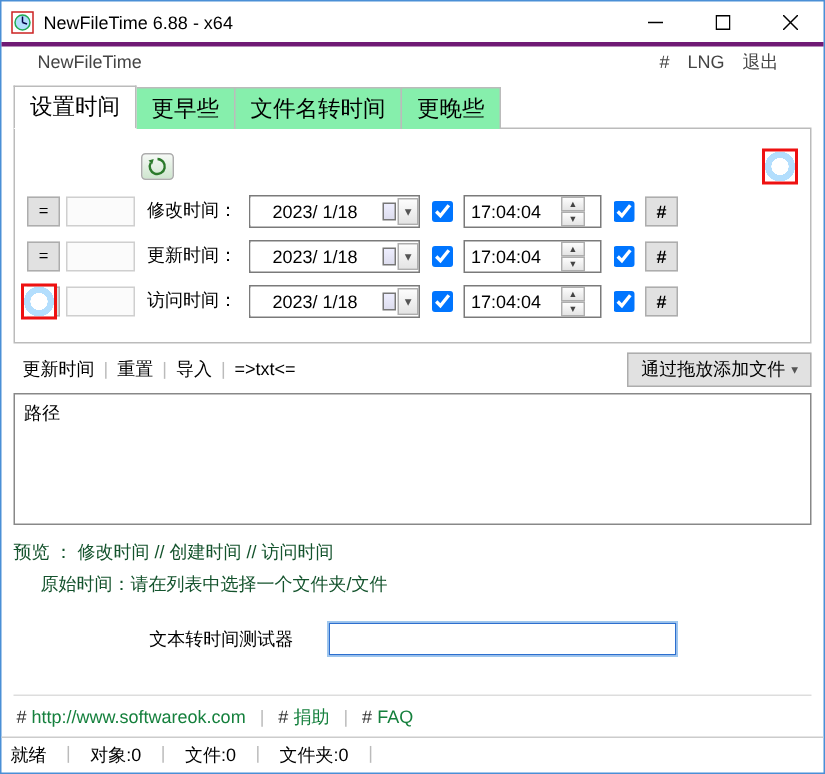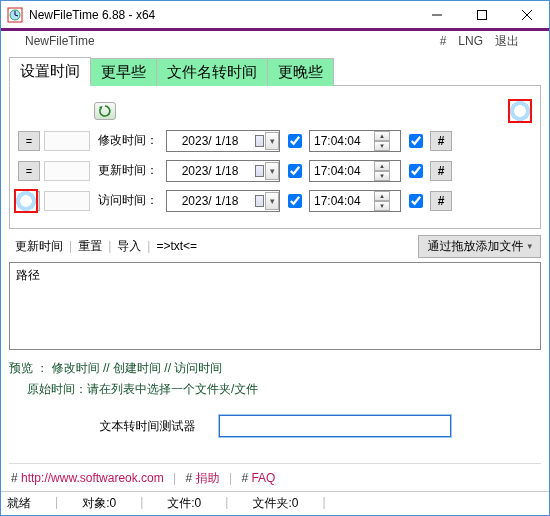--- a/index.html
+++ b/index.html
@@ -44,23 +44,23 @@
   .toolbar2 .sep { color: #bbb; padding: 0 0px; }
   .toolbar2 .rightbtn { margin-left: auto; border: 1px solid #adadad; background: #e1e1e1; padding: 2px 8px; display: flex; align-items: center; gap: 4px; cursor: pointer; }
   .listbox { border: 1px solid #888; height: 88px; padding: 4px 6px; font-size: 12px; background: #fff; overflow: auto; }
   .preview { font-size: 12px; color: #14532d; margin-top: 8px; line-height: 1.8; }
   .preview .ind { padding-left: 18px; }
   .tester { display: flex; align-items: center; justify-content: center; margin: 14px 0 24px 0; font-size: 12px; gap: 23px; }
   .tester input { width: 232px; height: 22px; border: 1px solid #2c6fcf; outline: 1px solid #9ec7ee; padding: 2px 4px; font-size: 12px; }
   .sep-h { height: 1px; background: #ddd; margin: 2px 0 6px 0; }
   .btmlinks { font-size: 12px; color: #333; padding: 0 2px 4px 2px; }
   .btmlinks .sep { color: #bbb; padding: 0 6px; }
-  .status { border-top: 1px solid #ccc; font-size: 12px; padding: 3px 6px; display: flex; gap: 20px; }
+  .status { border-top: 1px solid #ccc; font-size: 12px; padding: 3px 6px; display: flex; gap: 9px; }
   .status .sep { color: #bbb; padding: 0 4px; }
-  a.link { color: #be185d; text-decoration: none; }
+  a.link { color: #15803d; text-decoration: none; }
 </style>
 </head>
 <body>
 
 <div class="window">
   <div class="titlebar">
     <span class="icon">
       <svg width="16" height="16">
           <rect x="1" y="1" width="14" height="14" fill="#fff" stroke="#c22"></rect>
           <circle cx="8" cy="8" r="5" fill="#b3defd" stroke="#2a5"></circle>

